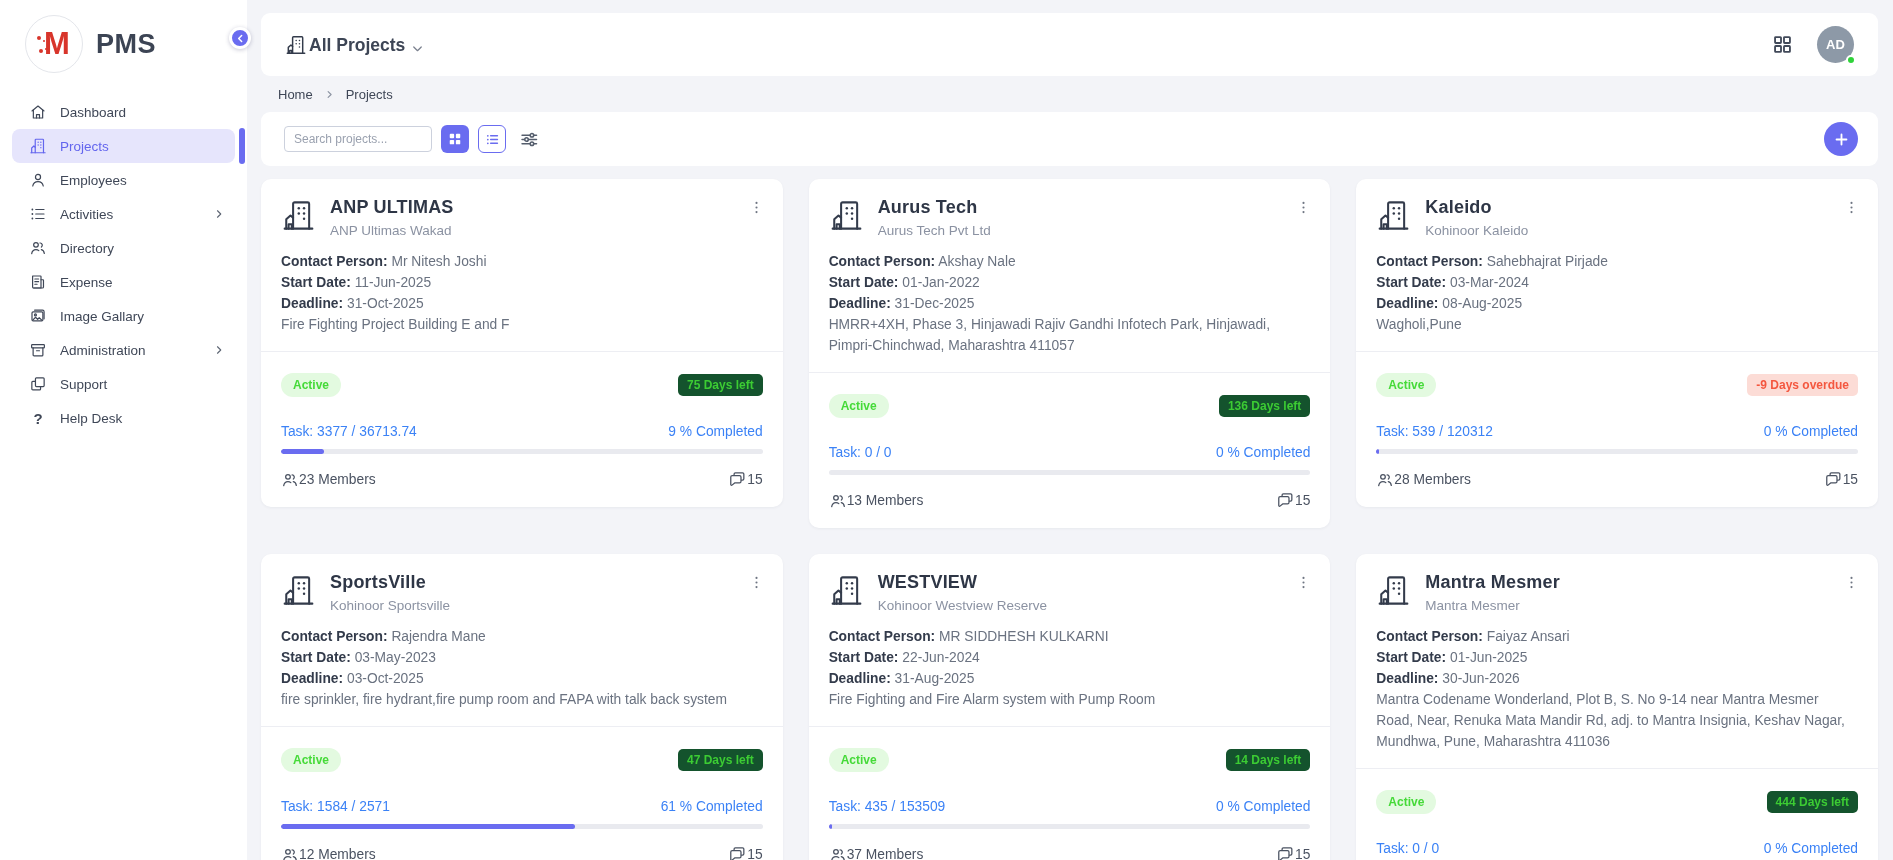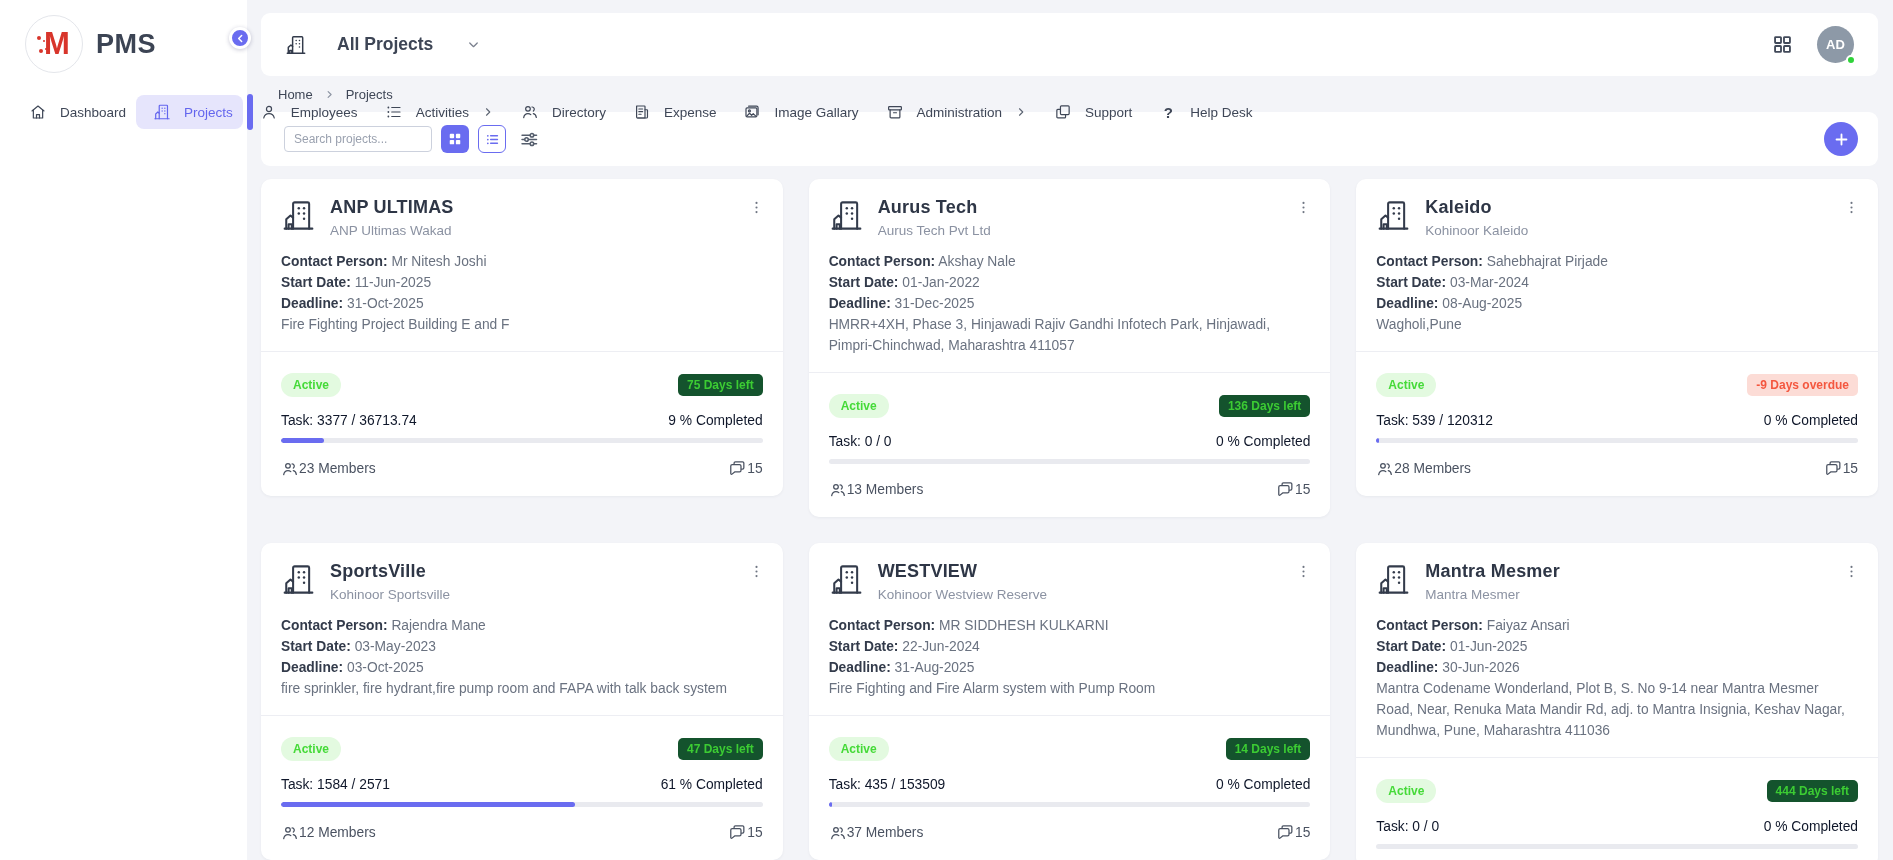--- a/index.html
+++ b/index.html
@@ -31,21 +31,21 @@
   }
   .logo-circle .dot1 { left:11px; top:20px; box-shadow:5px 3px 0 -1px #d8352b; }
   .logo-circle .dot2 { left:13px; top:33px; box-shadow:5px -2px 0 -1px #d8352b; }
   .logo-text { font-size:27px; font-weight:bold; color:#3c4454; letter-spacing:0.5px; }
   .collapse-btn {
     position:absolute; top:27px; left:229px; width:22px; height:22px;
     border-radius:50%; background:#6a6cf0; border:3px solid #ffffff;
     color:#fff; display:flex; align-items:center; justify-content:center;
     cursor:pointer; box-shadow:0 1px 4px rgba(40,40,90,.25); z-index:6;
   }
-  .nav { margin-top:22px; padding:0 12px; display:flex; flex-direction:row; gap:0; }
+  .nav { margin-top:22px; padding:0 12px; display:flex; flex-direction:column; gap:0; }
   .nav-item {
     height:34px; display:flex; align-items:center; gap:13px;
     padding:0 10px 0 17px; border-radius:8px;
     font-size:13.5px; color:#3f4757; cursor:pointer; position:relative;
     white-space:nowrap;
   }
   .nav-item .nicon { width:18px; height:18px; display:flex; align-items:center; justify-content:center; color:#3f4757; }
   .nav-item .nicon svg { width:18px; height:18px; }
   .nav-item.active { background:#e6e5fc; color:#6365ee; }
   .nav-item.active .nicon { color:#6365ee; }
@@ -56,21 +56,21 @@
   .nav-item .chev { margin-left:auto; color:#5c6472; display:flex; }
   .nav-item .chev svg { width:12px; height:12px; }
   .qmark { font-size:15px; font-weight:bold; color:inherit; }
 
   
   .main { margin-left:247px; padding:13px 15px 0 14px; }
   .topbar {
     height:63px; background:#fff; border-radius:9px;
     display:flex; align-items:center; padding:0 24px;
   }
-  .tb-left { display:flex; align-items:center; gap:30px; cursor:pointer; }
+  .tb-left { display:flex; align-items:flex-end; gap:2px; cursor:pointer; }
   .tb-left .b-icon { color:#333b4b; }
   .tb-title { font-size:17.5px; font-weight:bold; color:#3d4555; }
   .tb-caret { color:#7b818f; margin-left:3px; }
   .tb-right { margin-left:auto; display:flex; align-items:center; gap:24px; }
   .apps-icon { color:#414959; cursor:pointer; }
   .avatar {
     width:37px; height:37px; border-radius:50%; background:#8d99a7;
     color:#fff; font-size:13px; font-weight:bold;
     display:flex; align-items:center; justify-content:center;
     position:relative; cursor:pointer;
@@ -129,21 +129,21 @@
   .c-divider { height:1px; background:#edeef3; margin-top:16px; }
   .c-stats { padding:21px 20px 18px; }
   .srow { display:flex; justify-content:space-between; align-items:center; }
   .badge-active {
     background:#e3fae0; color:#45da38; font-size:12px; font-weight:bold;
     padding:5px 12px; border-radius:13px;
   }
   .badge-days { font-size:12px; font-weight:bold; padding:4px 9px; border-radius:5px; }
   .badge-days.green { background:#14532d; color:#3ccc33; }
   .badge-days.red   { background:#fcdcd6; color:#f4573f; }
-  .task-row { margin-top:16px; font-size:13.8px; color:#0f172a;gap:8px; }
+  .task-row { margin-top:27px; font-size:13.8px; color:#3b82f6;gap:8px; }
   .progress { margin-top:10px; height:5px; background:#e9eaef; border-radius:3px; overflow:hidden; }
   .fill { height:100%; background:#6a6cf0; border-radius:3px; width:0; }
   .foot-row { margin-top:16px; font-size:13.8px; color:#4a5261; }
   .iconlab { display:flex; align-items:center; }
   .iconlab .micon { color:#4a5261; display:flex; }
 </style>
 </head>
 <body>
 
 <aside class="sidebar">

